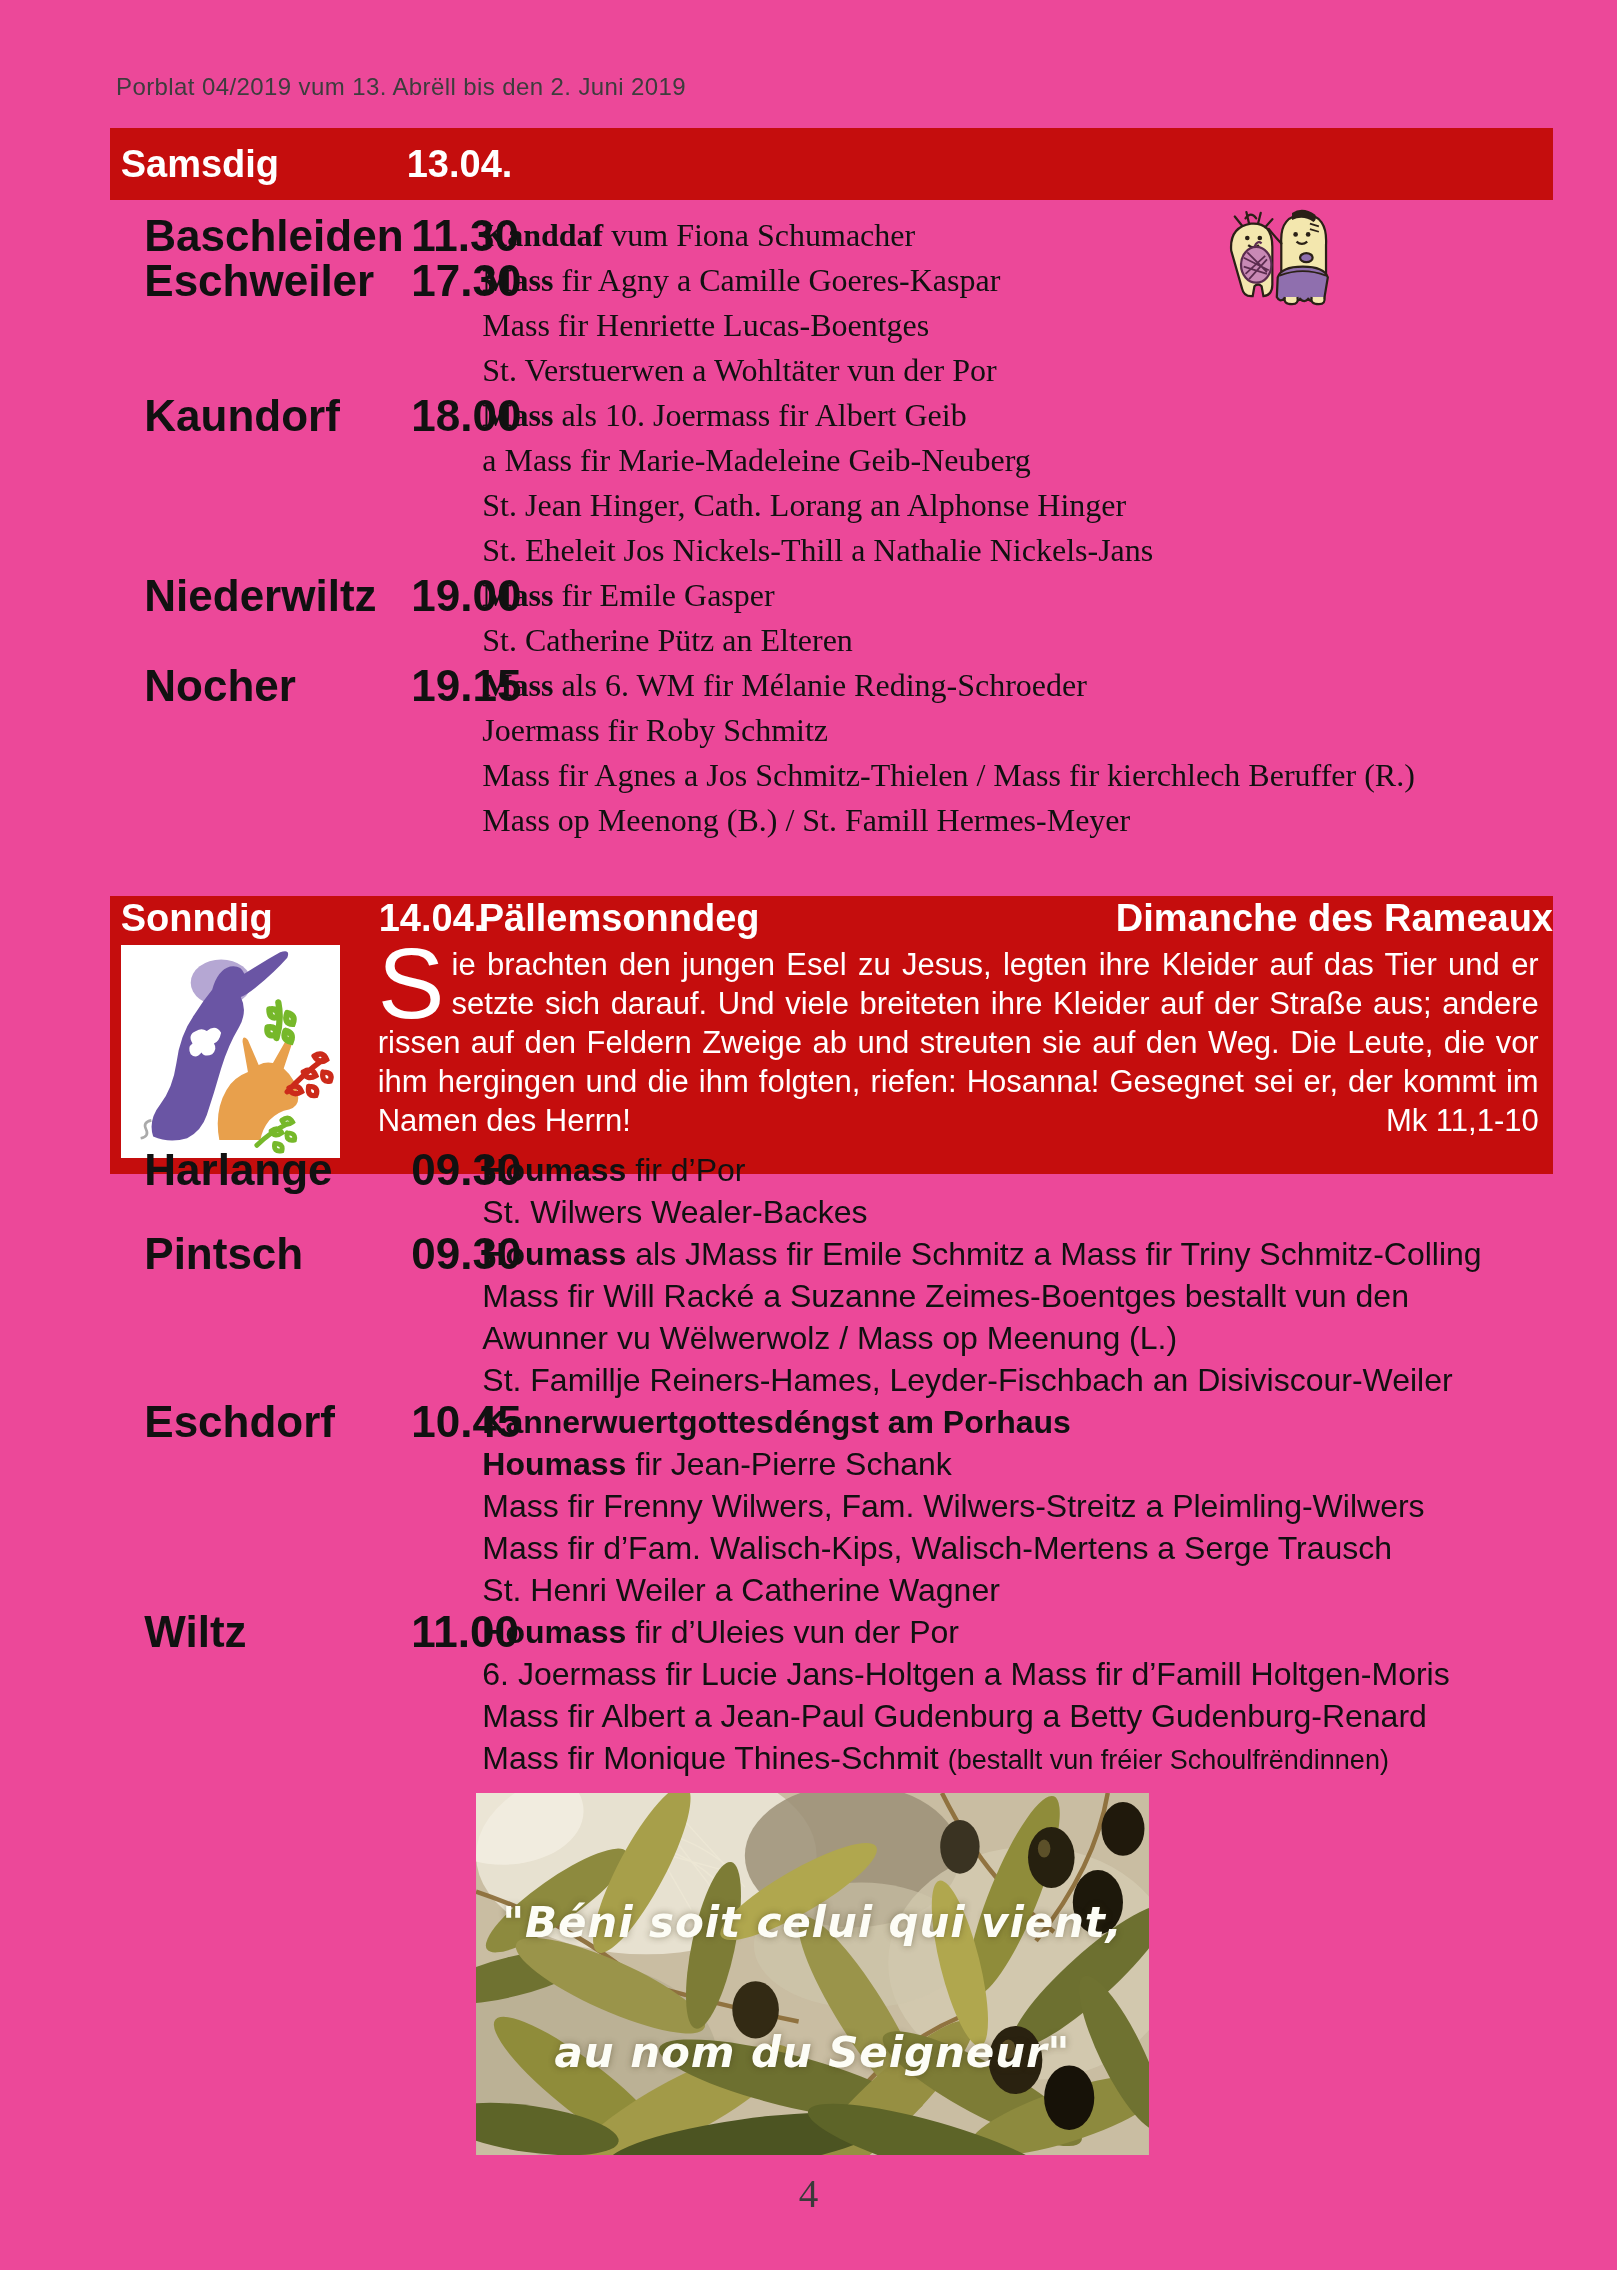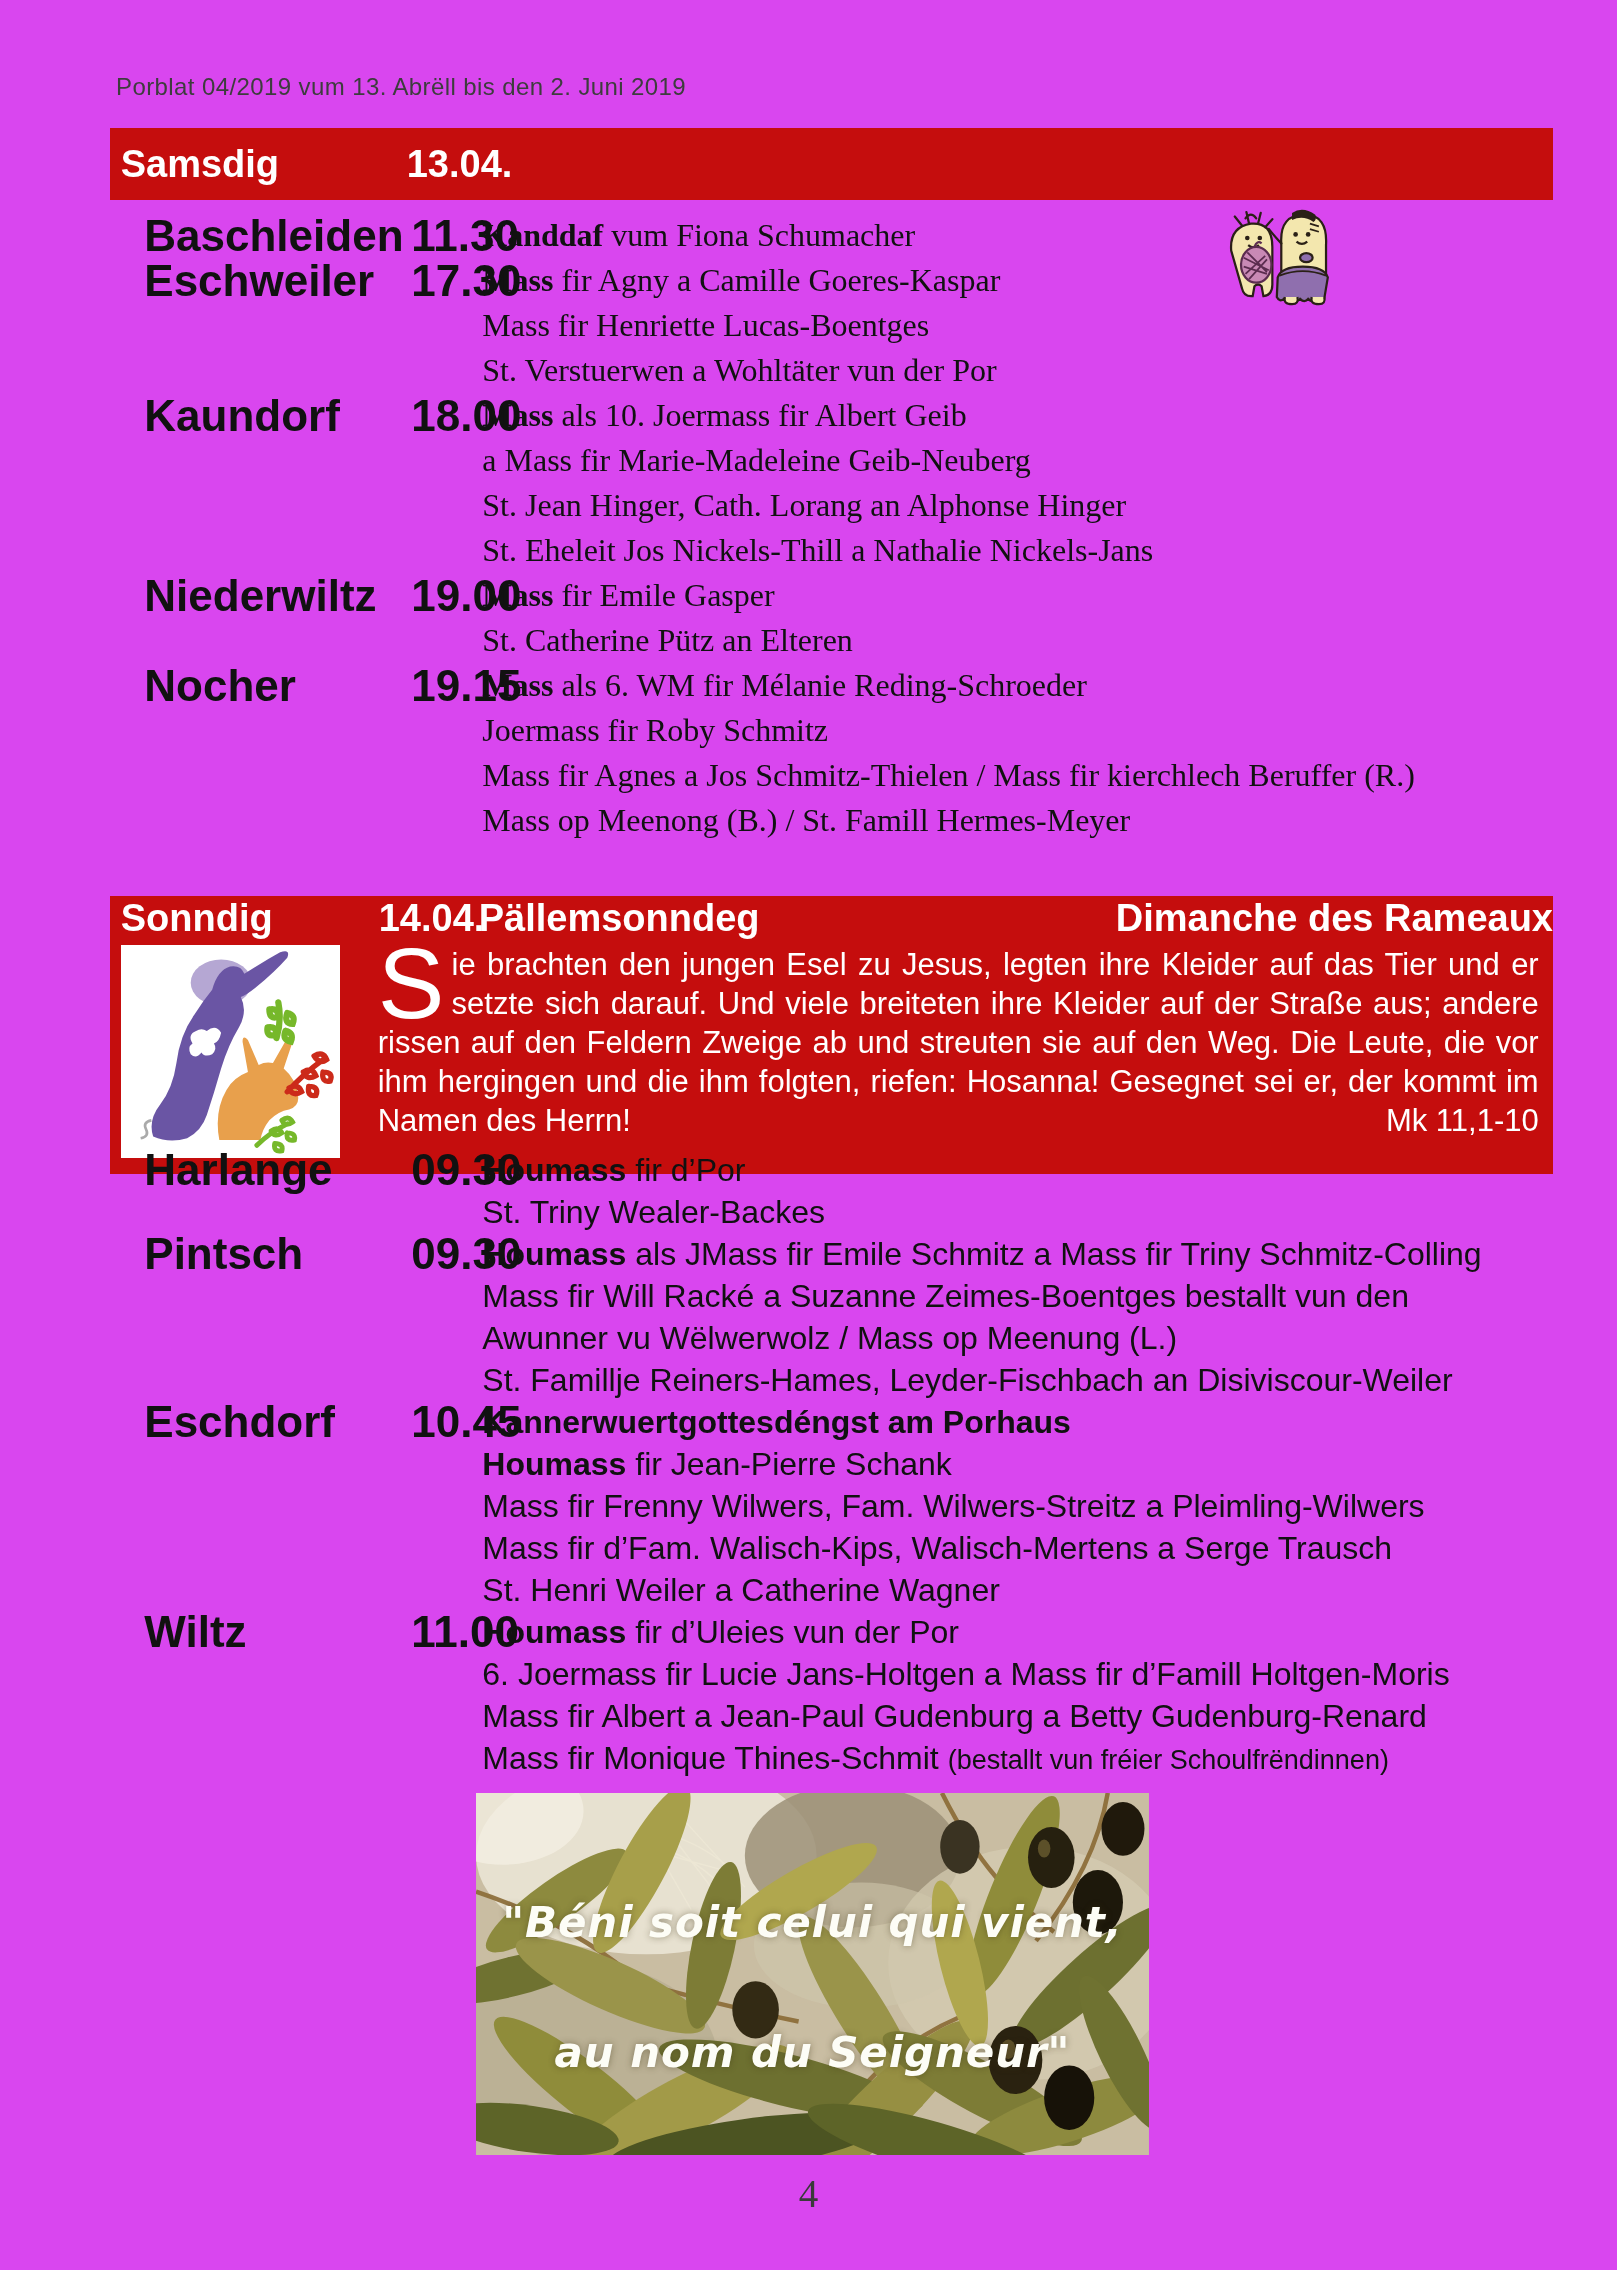--- a/index.html
+++ b/index.html
@@ -1,17 +1,17 @@
 <!DOCTYPE html>
 <html style="font-size:14.3px"><head>
 <meta charset="utf-8">
 <style>
   html,body{margin:0;padding:0;background:#ffffff;}
   .page{
-    position:relative;width:1617px;height:2270px;background:#d946ef;
+    position:relative;width:1617px;height:2270px;background:#ec4899;
     font-family:"Liberation Sans",sans-serif;color:#111;overflow:hidden;
   }
   .header{
     position:absolute;left:116px;top:73px;font-size:24px;color:#3d3d3d;
     letter-spacing:0.4px;
   }
   
   .banner{
     position:absolute;left:110px;width:1443px;height:72px;background:#c50d0d;
     display:grid;grid-template-columns:258px 100px 1fr auto;align-items:center;
@@ -208,21 +208,21 @@
       </div>
     </div>
   </div>
 
   <div class="schedule sched-sun" id="sun-rows">
       <div class="row">
         <div class="loc">Harlange</div>
         <div class="time">09.30</div>
         <div class="desc">
           <div class="line"><b>Houmass</b> fir d’Por</div>
-          <div class="line">St. Triny Wealer-Backes</div>
+          <div class="line">St. Wilwers Wealer-Backes</div>
         </div>
       </div>
       <div class="row">
         <div class="loc">Pintsch</div>
         <div class="time">09.30</div>
         <div class="desc">
           <div class="line"><b>Houmass</b> als JMass fir Emile Schmitz a Mass fir Triny Schmitz-Colling</div>
           <div class="line">Mass fir Will Racké a Suzanne Zeimes-Boentges bestallt vun den</div>
           <div class="line">Awunner vu Wëlwerwolz / Mass op Meenung (L.)</div>
           <div class="line">St. Famillje Reiners-Hames, Leyder-Fischbach an Disiviscour-Weiler</div>

